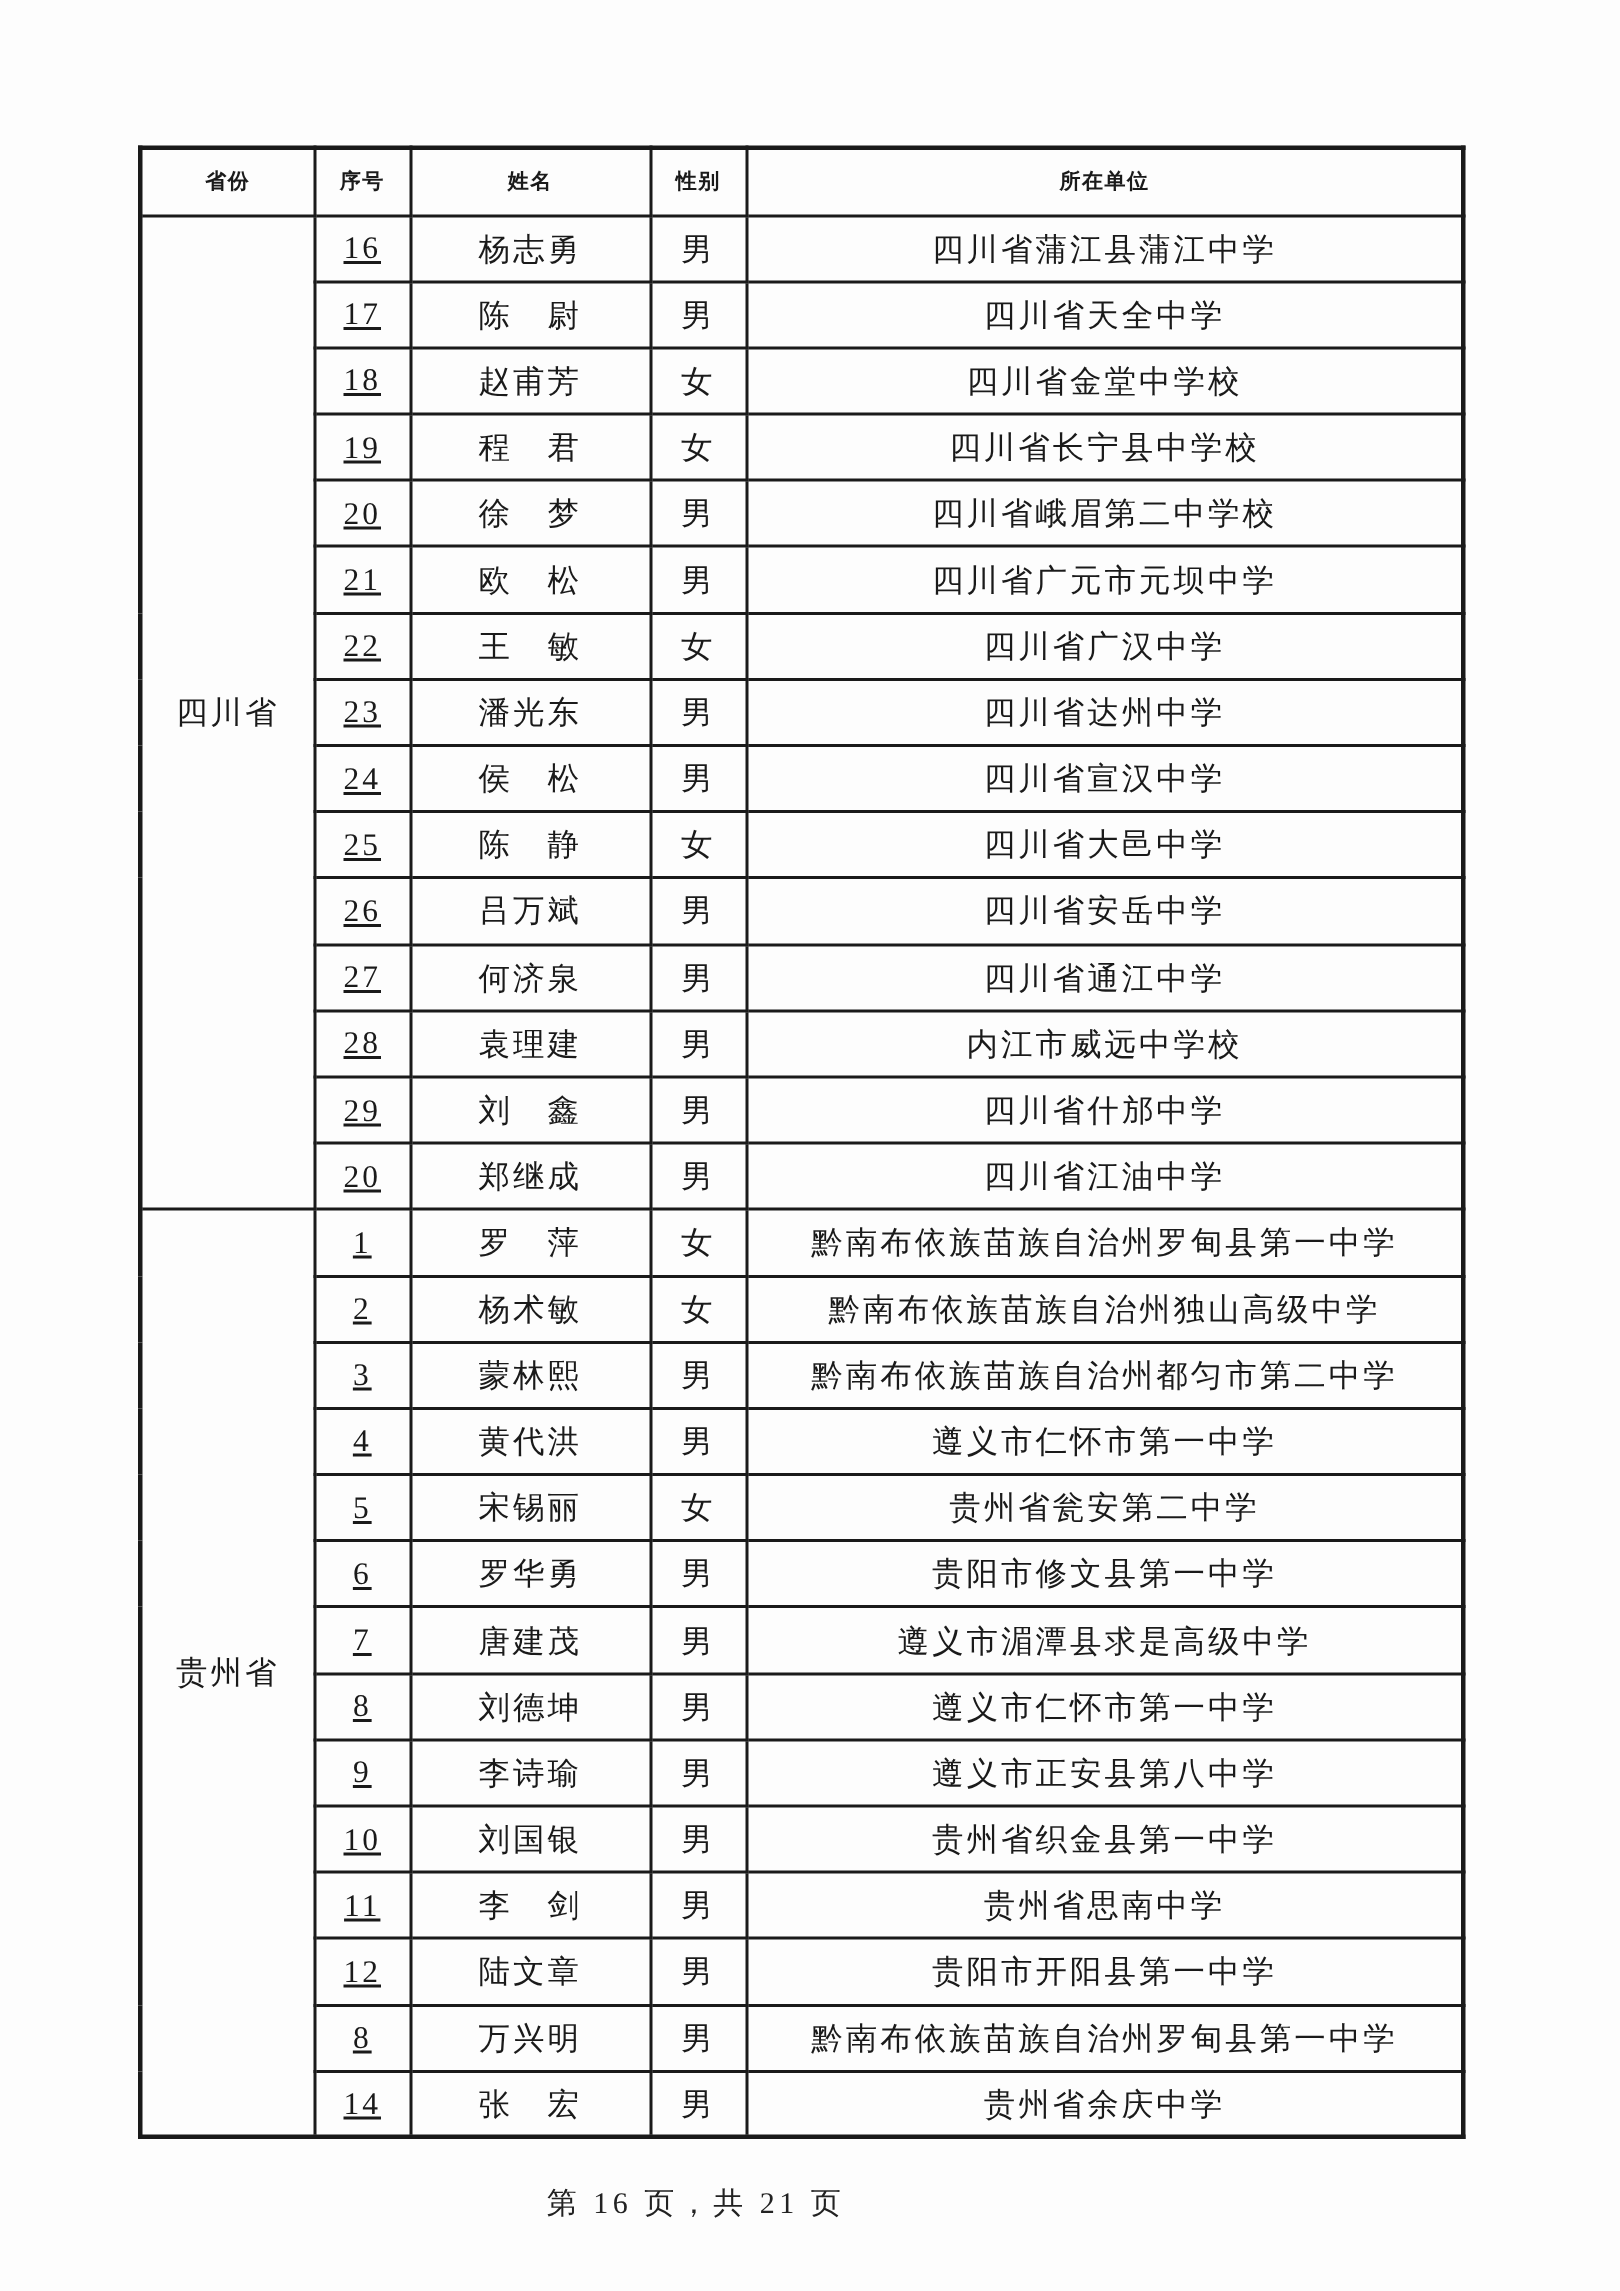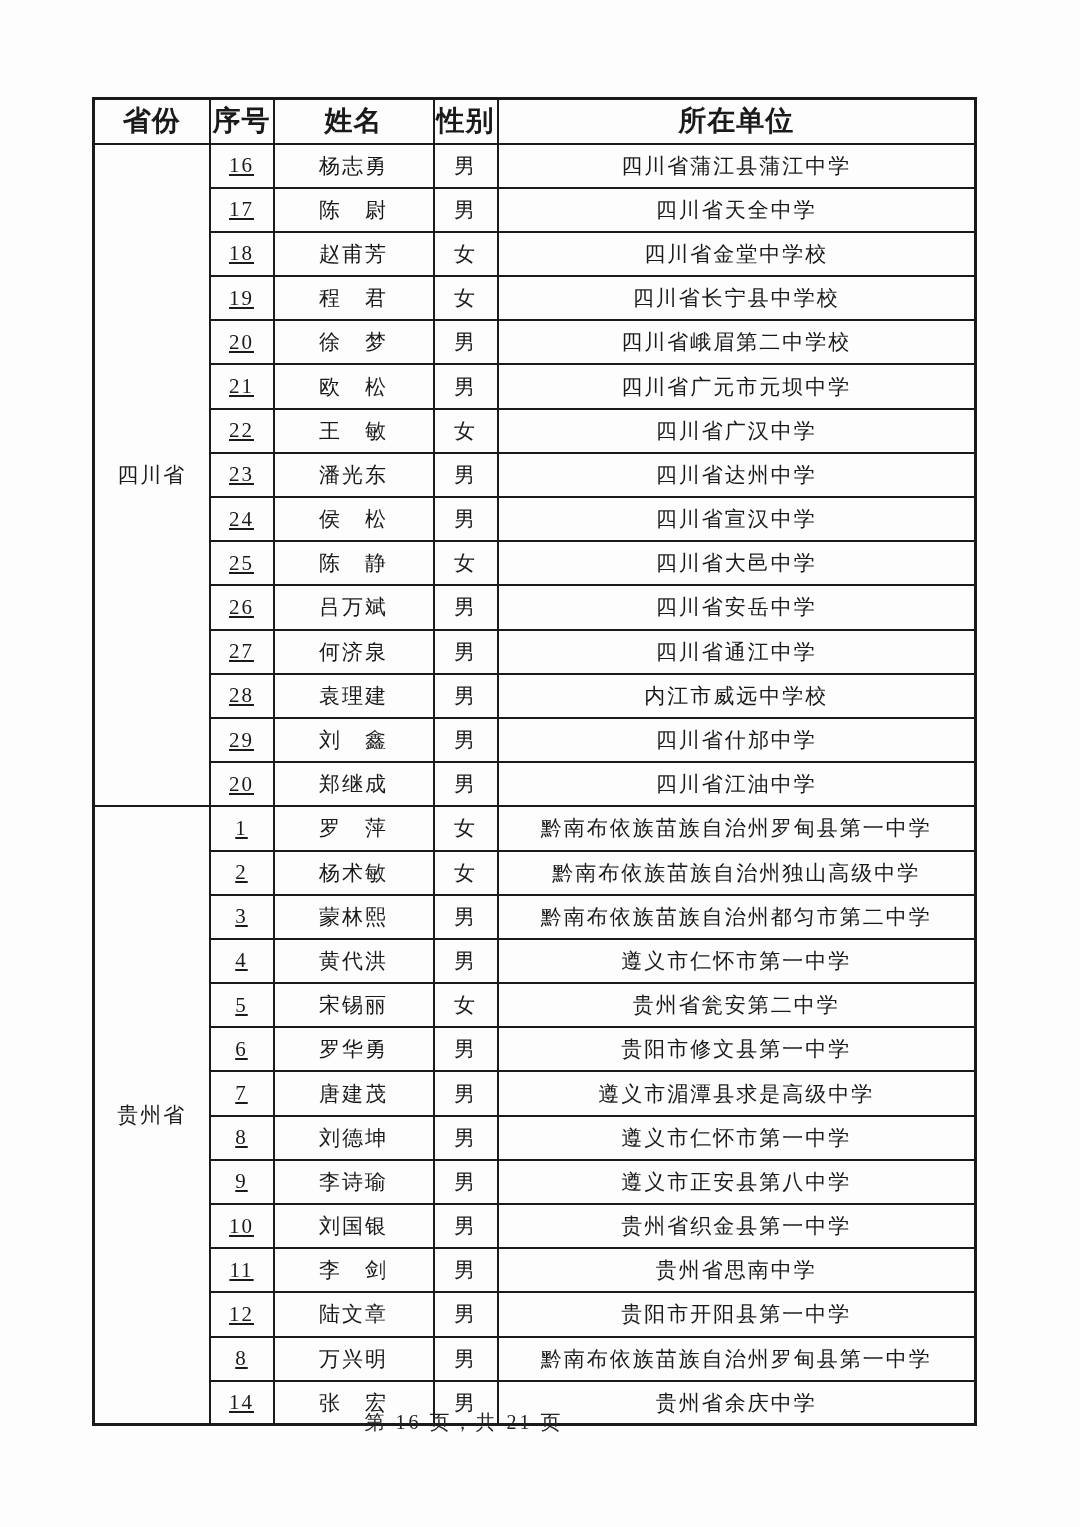--- a/index.html
+++ b/index.html
@@ -23,40 +23,40 @@
     border:2px solid #1a1a1a;
     text-align:center;
     vertical-align:middle;
     padding:0;
     overflow:hidden;
     white-space:nowrap;
   }
   table.roster thead tr{height:45px;}
   table.roster tbody tr{height:44.2px;}
   table.roster th{
-    font-size:28px;
+    font-size:14px;
     font-weight:bold;
     letter-spacing:1px;
   }
   table.roster td{
     font-size:21px;
     letter-spacing:2px;
   }
   td.province{
     letter-spacing:4px;
     font-size:21px;
   }
   td.no{
     letter-spacing:0;
     font-size:22px;
     text-decoration:underline;
   }
   .footer{
     position:absolute;
-    left:0;top:1409px;width:928px;
+    left:0;top:1455px;width:928px;
     text-align:center;
     font-size:20px;
     letter-spacing:3px;
     color:#222;
   }
 </style>
 </head>
 <body>
 
 <div class="page">

